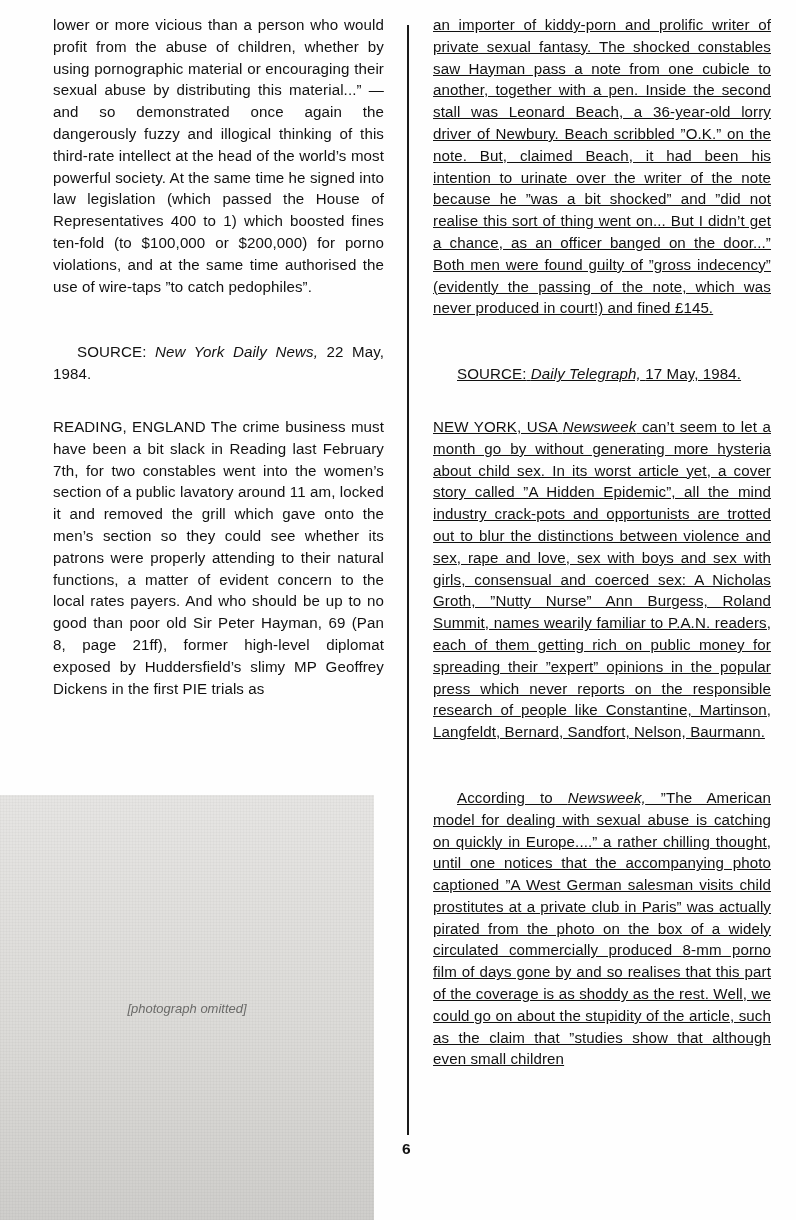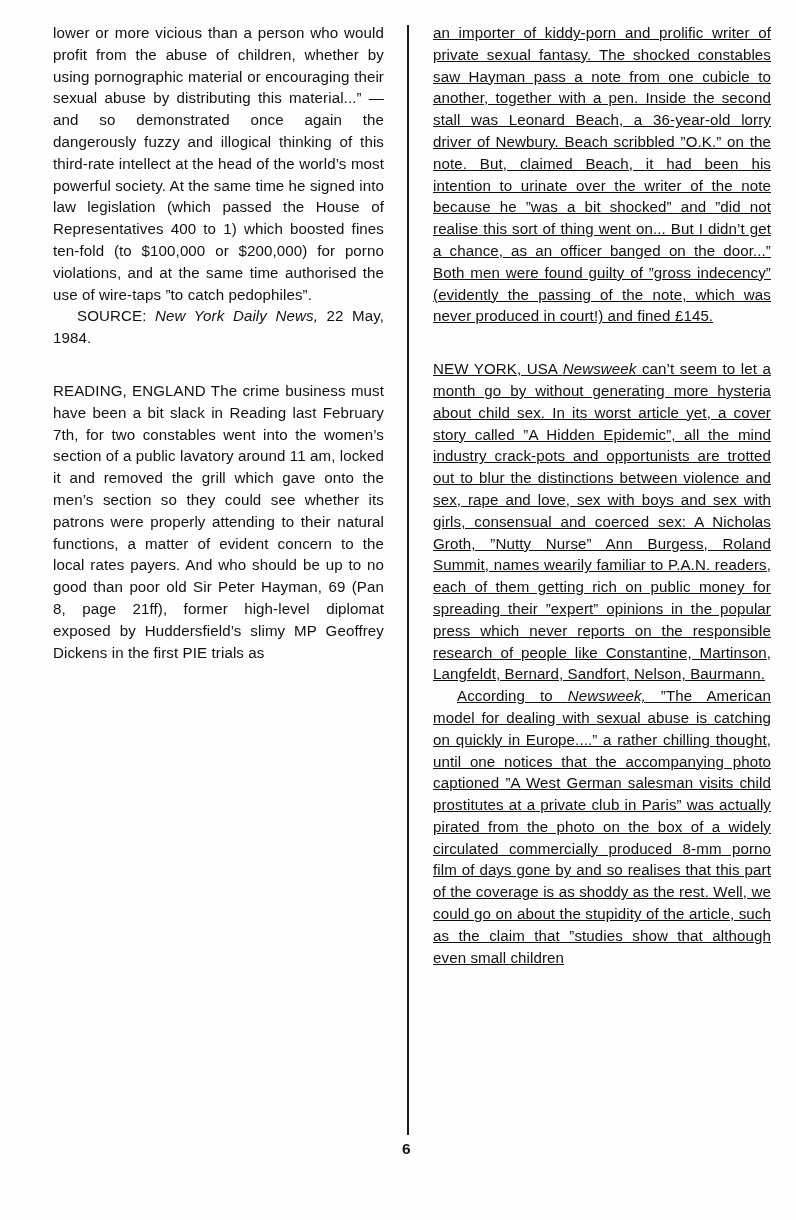--- a/index.html
+++ b/index.html
@@ -12,21 +12,21 @@
   }
   .page {
     position: relative;
     width: 796px;
     height: 1220px;
     background: #fefefe;
     overflow: hidden;
   }
   .column {
     position: absolute;
-    top: 22px;
+    top: 14px;
     font-size: 15.1px;
     line-height: 21.8px;
     text-align: justify;
     color: #111111;
     letter-spacing: 0.1px;
     font-weight: 500;
   }
   .col-left {
     left: 53px;
     width: 331px;
@@ -36,20 +36,21 @@
     width: 338px;
     text-decoration: underline;
   }
   .column p {
     margin: 0;
     text-align: justify;
     text-justify: inter-word;
   }
   .column p.indent {
     text-indent: 24px;
+    margin-top: 44px;
   }
   .column p.gap-before {
     margin-top: 31px;
   }
   i, .ital {
     font-style: italic;
   }
   .divider {
     position: absolute;
     left: 407px;
@@ -113,21 +114,27 @@
 
   <div class="column col-left">
     <p>lower or more vicious than a person who would profit from the abuse of children, whether by using pornographic material or encouraging their sexual abuse by distributing this material...” — and so demonstrated once again the dangerously fuzzy and illogical thinking of this third-rate intellect at the head of the world’s most powerful society. At the same time he signed into law legislation (which passed the House of Representatives 400 to 1) which boosted fines ten-fold (to $100,000 or $200,000) for porno violations, and at the same time authorised the use of wire-taps ”to catch pedophiles”.</p>
     <p class="indent"><span>SOURCE:</span><span> </span><i>New York Daily News,</i><span> </span><span>22 May, 1984.</span></p>
 
     <p class="gap-before"><span>READING, ENGLAND</span><span> </span><span>The crime business must have been a bit slack in Reading last February 7th, for two constables went into the women’s section of a public lavatory around 11 am, locked it and removed the grill which gave onto the men’s section so they could see whether its patrons were properly attending to their natural functions, a matter of evident concern to the local rates payers. And who should be up to no good than poor old Sir Peter Hayman, 69 (Pan 8, page 21ff), former high-level diplomat exposed by Huddersfield’s slimy MP Geoffrey Dickens in the first PIE trials as</span></p>
   </div>
 
   <div class="column col-right">
     <p>an importer of kiddy-porn and prolific writer of private sexual fantasy. The shocked constables saw Hayman pass a note from one cubicle to another, together with a pen. Inside the second stall was Leonard Beach, a 36-year-old lorry driver of Newbury. Beach scribbled ”O.K.” on the note. But, claimed Beach, it had been his intention to urinate over the writer of the note because he ”was a bit shocked” and ”did not realise this sort of thing went on... But I didn’t get a chance, as an officer banged on the door...” Both men were found guilty of ”gross indecency” (evidently the passing of the note, which was never produced in court!) and fined £145.</p>
+    <p class="indent"><span>SOURCE:</span><span> </span><i>Daily Telegraph,</i><span> </span><span>17 May, 1984.</span></p>
 
     <p class="gap-before"><span>NEW YORK, USA</span><span> </span><i>Newsweek</i><span> can’t seem to let a month go by without generating more hysteria about child sex. In its worst article yet, a cover story called ”A Hidden Epidemic”, all the mind industry crack-pots and opportunists are trotted out to blur the distinctions between violence and sex, rape and love, sex with boys and sex with girls, consensual and coerced sex: A Nicholas Groth, ”Nutty Nurse” Ann Burgess, Roland Summit, names wearily familiar to P.A.N. readers, each of them getting rich on public money for spreading their ”expert” opinions in the popular press which never reports on the responsible research of people like Constantine, Martinson, Langfeldt, Bernard, Sandfort, Nelson, Baurmann.</span></p>
     <p class="indent"><span>According to </span><i>Newsweek,</i><span> ”The American model for dealing with sexual abuse is catching on quickly in Europe....” a rather chilling thought, until one notices that the accompanying photo captioned ”A West German salesman visits child prostitutes at a private club in Paris” was actually pirated from the photo on the box of a widely circulated commercially produced 8-mm porno film of days gone by and so realises that this part of the coverage is as shoddy as the rest. Well, we could go on about the stupidity of the article, such as the claim that ”studies show that although even small children</span></p>
   </div>
 
+  <div class="photo">
+    <div class="photo-inner"></div>
+    <div class="photo-grain"></div>
+    <div class="photo-label">[photograph omitted]</div>
+  </div>
 
   <div class="page-number">6</div>
 
 </div>
 
 </body></html>

